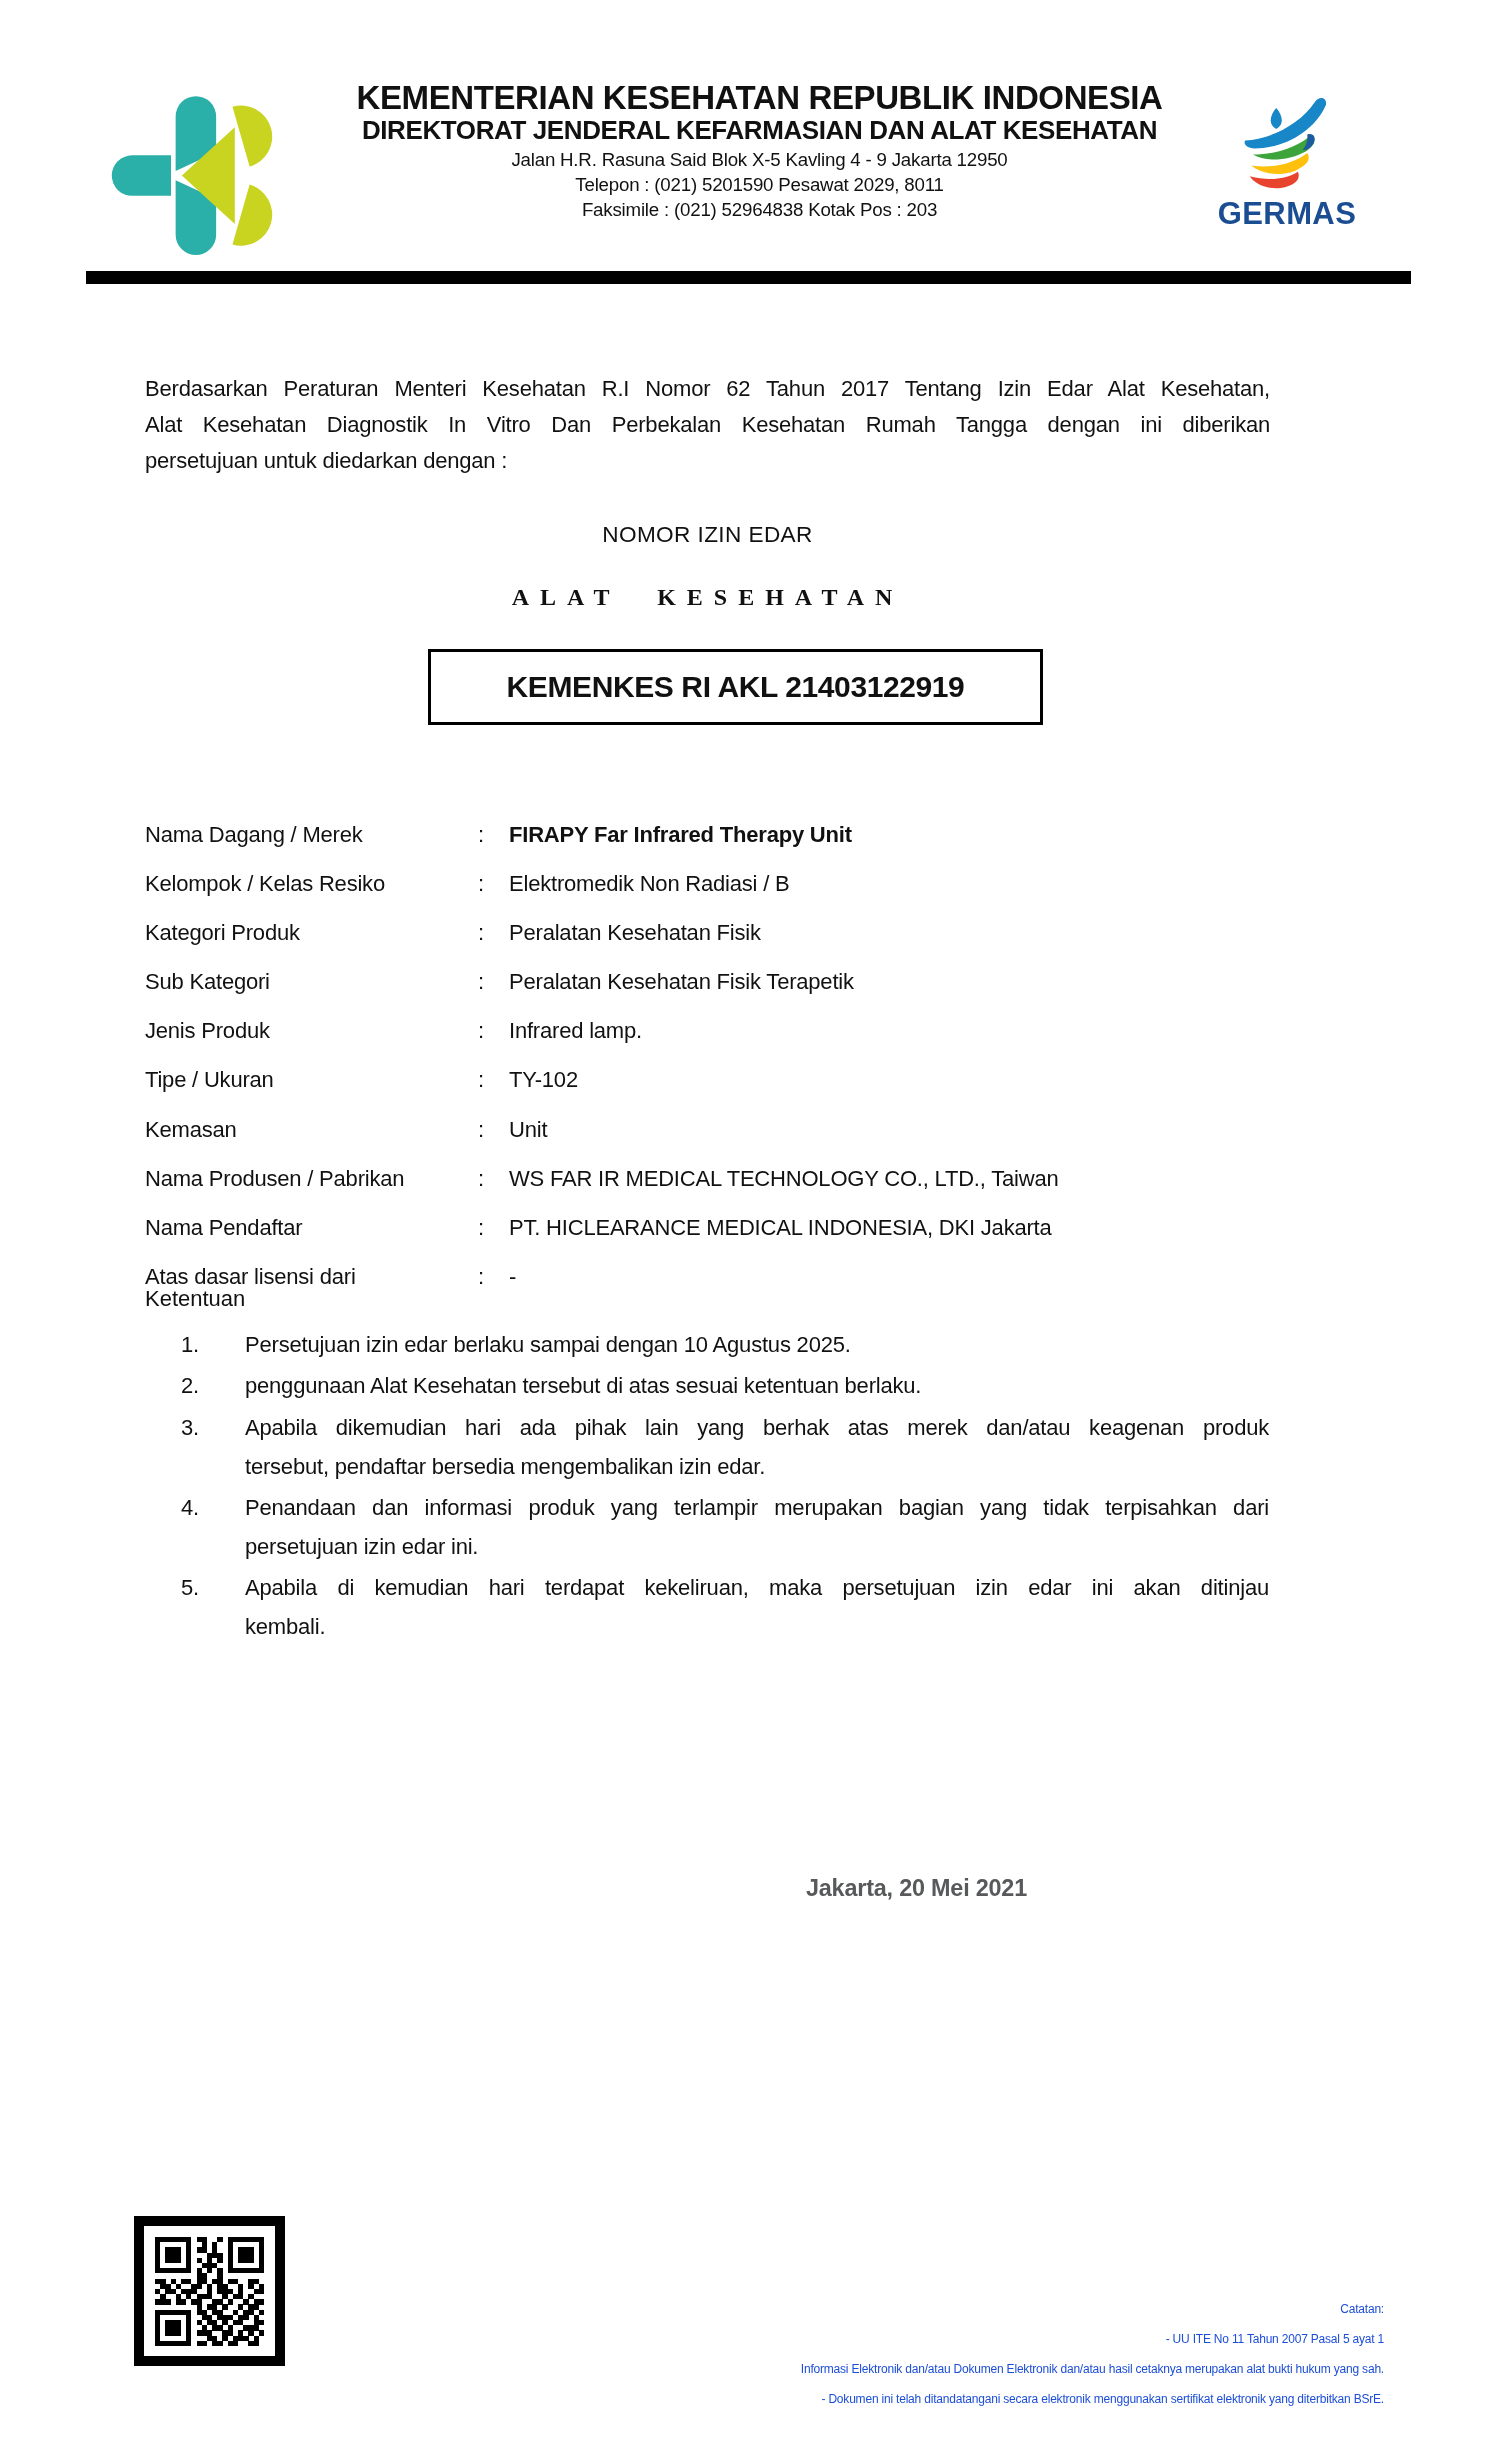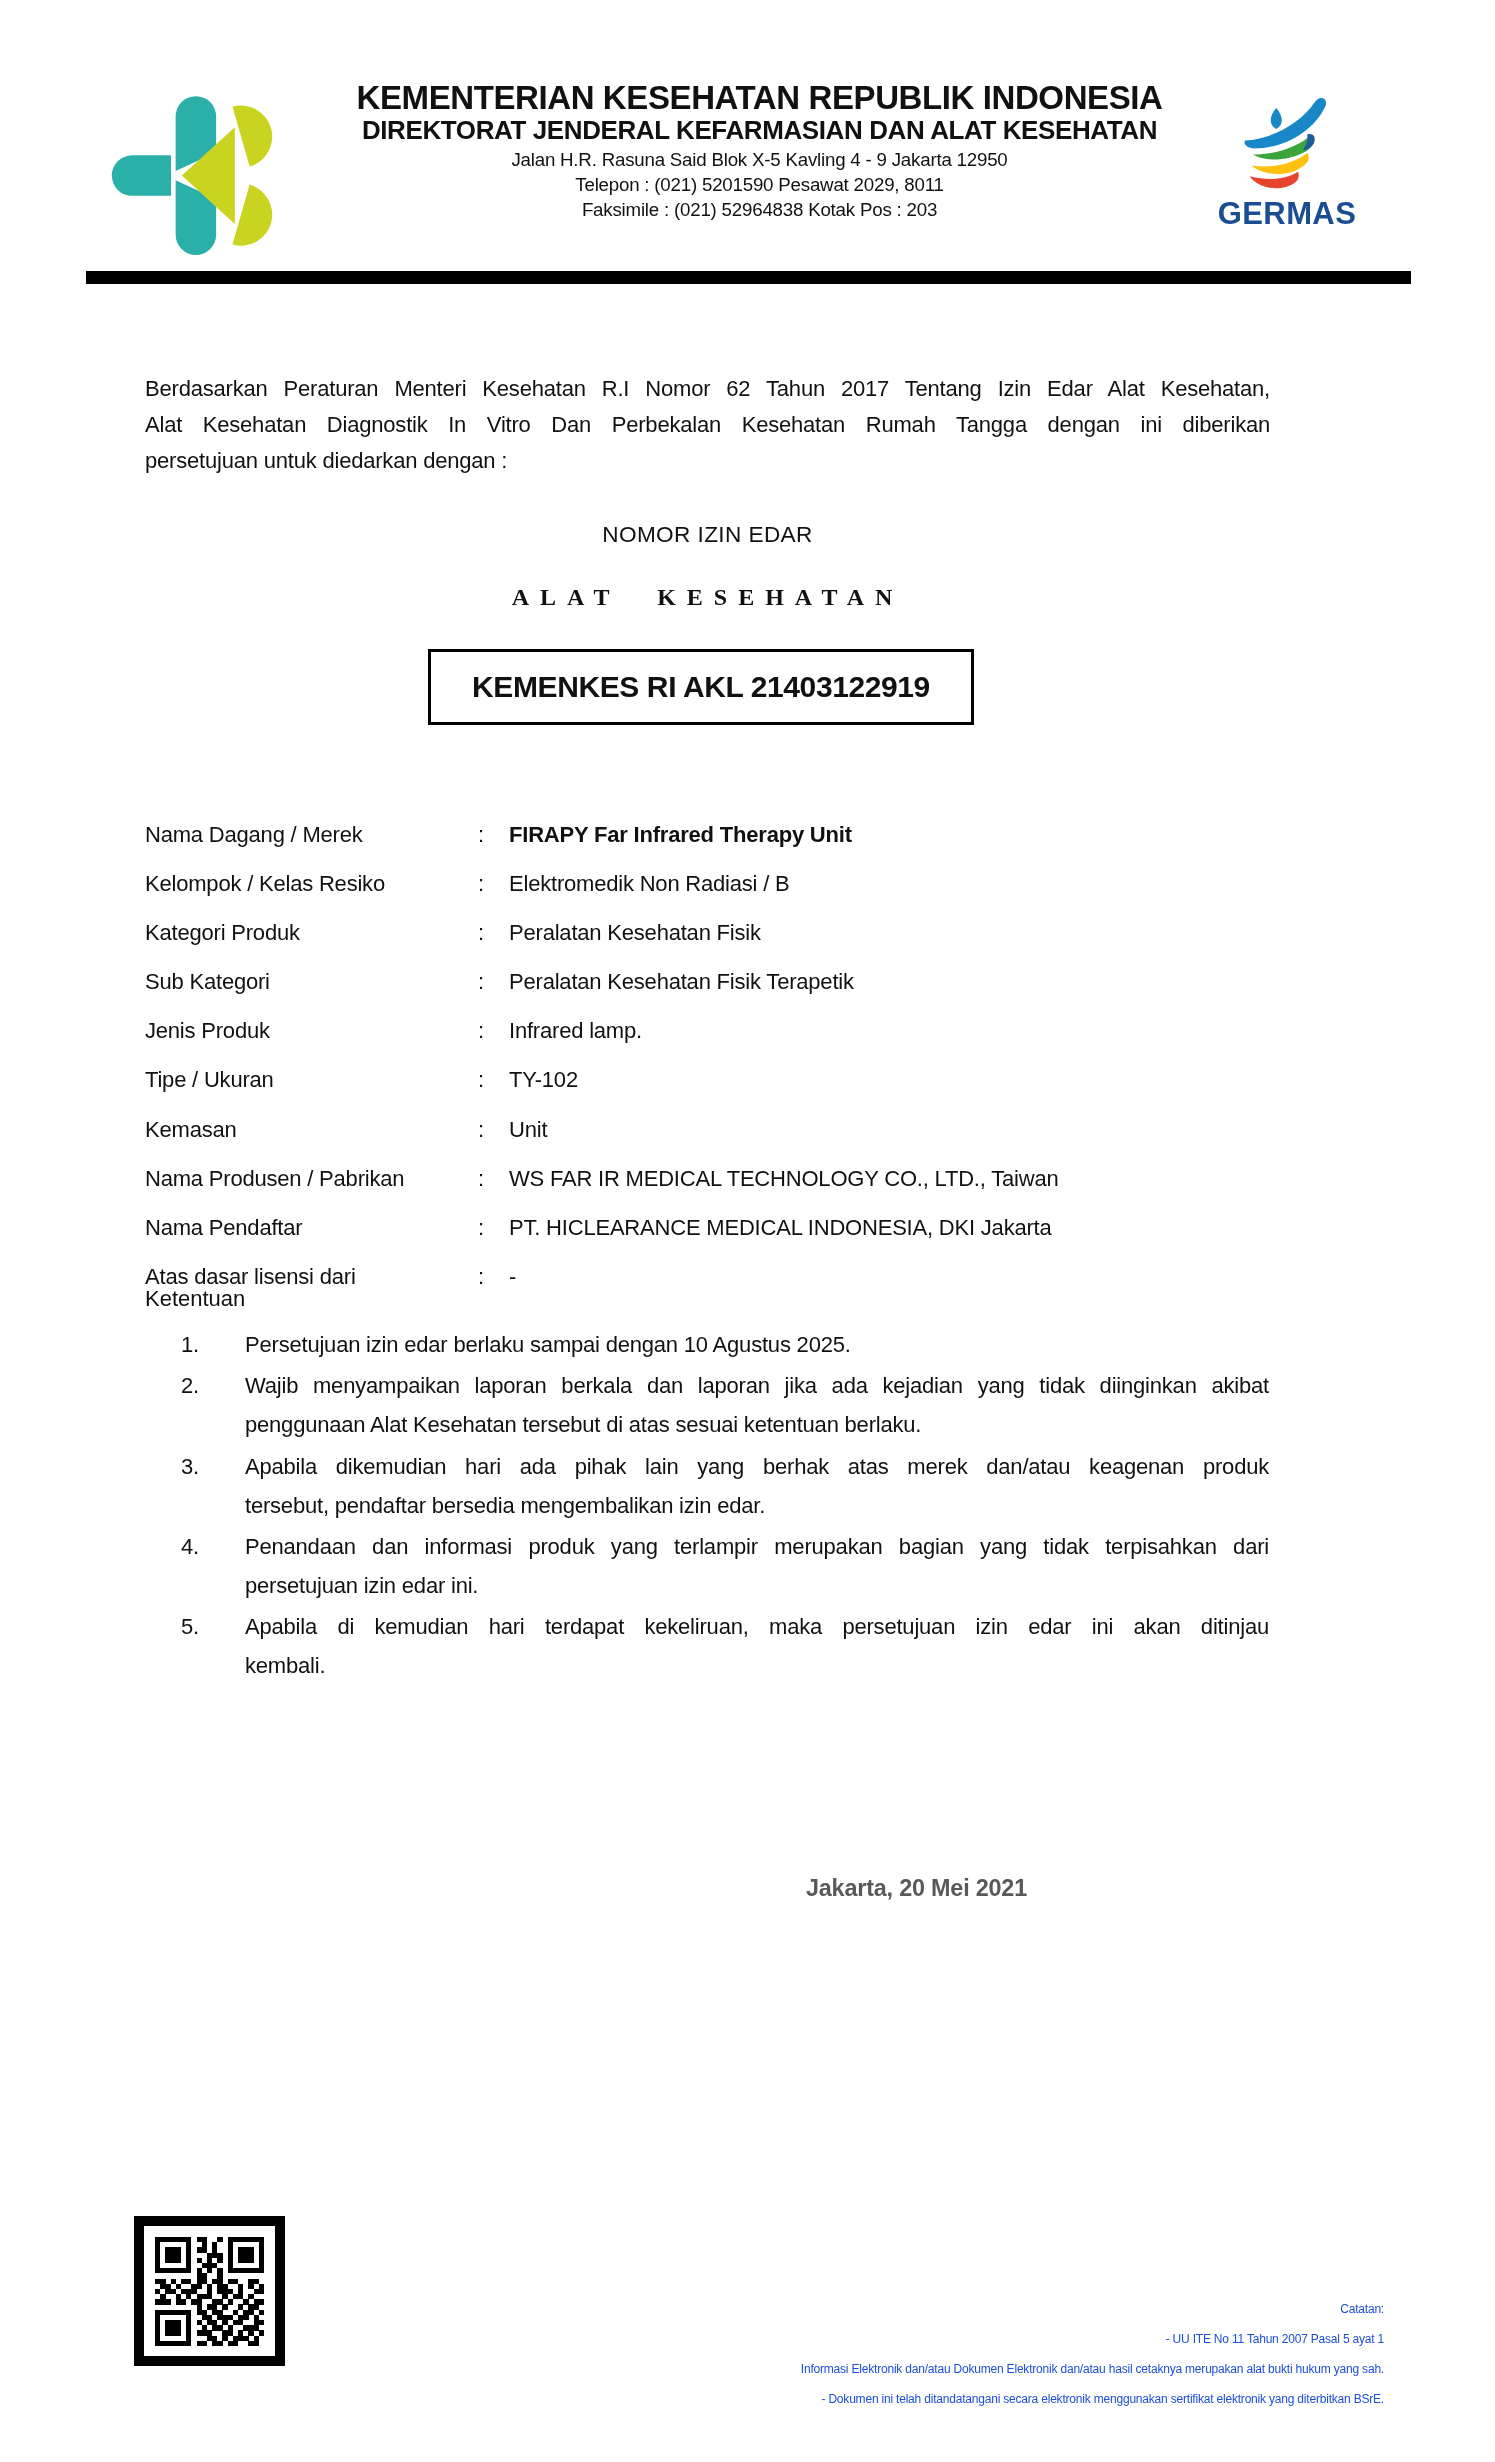--- a/index.html
+++ b/index.html
@@ -19,21 +19,21 @@
   .germas svg { width:97px; height:103px; display:block; margin:0 auto; }
   .germas-text { font-size:31px; font-weight:bold; color:var(--germas-blue,#1B4D92); letter-spacing:0.4px; margin-top:0px; }
   .rule { position:absolute; left:86px; top:271px; width:1325px; height:13.2px; background:#000; }
   
   .intro { position:absolute; left:145px; top:371px; width:1125px; font-size:22px; line-height:36px; letter-spacing:-0.2px; }
   .jl { text-align:justify; text-align-last:justify; }
   .ll { text-align:left; }
   
   .heading-nie { position:absolute; left:145px; top:522px; width:1125px; text-align:center; font-size:22.6px; letter-spacing:0.4px; }
   .heading-alkes { position:absolute; left:145px; top:584px; width:1125px; text-align:center; font-size:24px; font-weight:bold; letter-spacing:11px; word-spacing:20px;font-family:Liberation Serif, serif; }
-  .akl-box { position:absolute; left:428px; top:649px; width:546px; height:76px; border:3.1px solid #000; box-sizing:border-box;
+  .akl-box { position:absolute; left:428px; top:649px; width:615px; height:76px; border:3.1px solid #000; box-sizing:border-box;
              display:flex; align-items:center; justify-content:center; background:#fff; }
   .akl-box span { font-size:30px; font-weight:bold; letter-spacing:-0.4px; }
   
   .details { position:absolute; left:145px; top:802px; width:1125px; font-size:22px; letter-spacing:-0.2px; }
   .drow { display:flex; line-height:26.5px; margin-bottom:22.6px;margin-top:20px; }
   .dlabel { width:333px; flex:none; }
   .dcolon { width:31px; flex:none; }
   .dvalue { flex:1; }
   .bold { font-weight:bold; }
   
@@ -156,21 +156,20 @@
   </div>
 
   <div class="ketentuan-label">Ketentuan</div>
   <div class="klist">
     <div class="kitem">
       <span class="knum">1.</span>
       <div class="kl ll">Persetujuan izin edar berlaku sampai dengan 10 Agustus 2025.</div>
     </div>
     <div class="kitem">
       <span class="knum">2.</span>
-      <div class="kl jl">Wajib menyampaikan laporan berkala dan laporan jika ada kejadian yang tidak diinginkan akibat</div>
       <div class="kl ll">penggunaan Alat Kesehatan tersebut di atas sesuai ketentuan berlaku.</div>
     </div>
     <div class="kitem">
       <span class="knum">3.</span>
       <div class="kl jl">Apabila dikemudian hari ada pihak lain yang berhak atas merek dan/atau keagenan produk</div>
       <div class="kl ll">tersebut, pendaftar bersedia mengembalikan izin edar.</div>
     </div>
     <div class="kitem">
       <span class="knum">4.</span>
       <div class="kl jl">Penandaan dan informasi produk yang terlampir merupakan bagian yang tidak terpisahkan dari</div>

